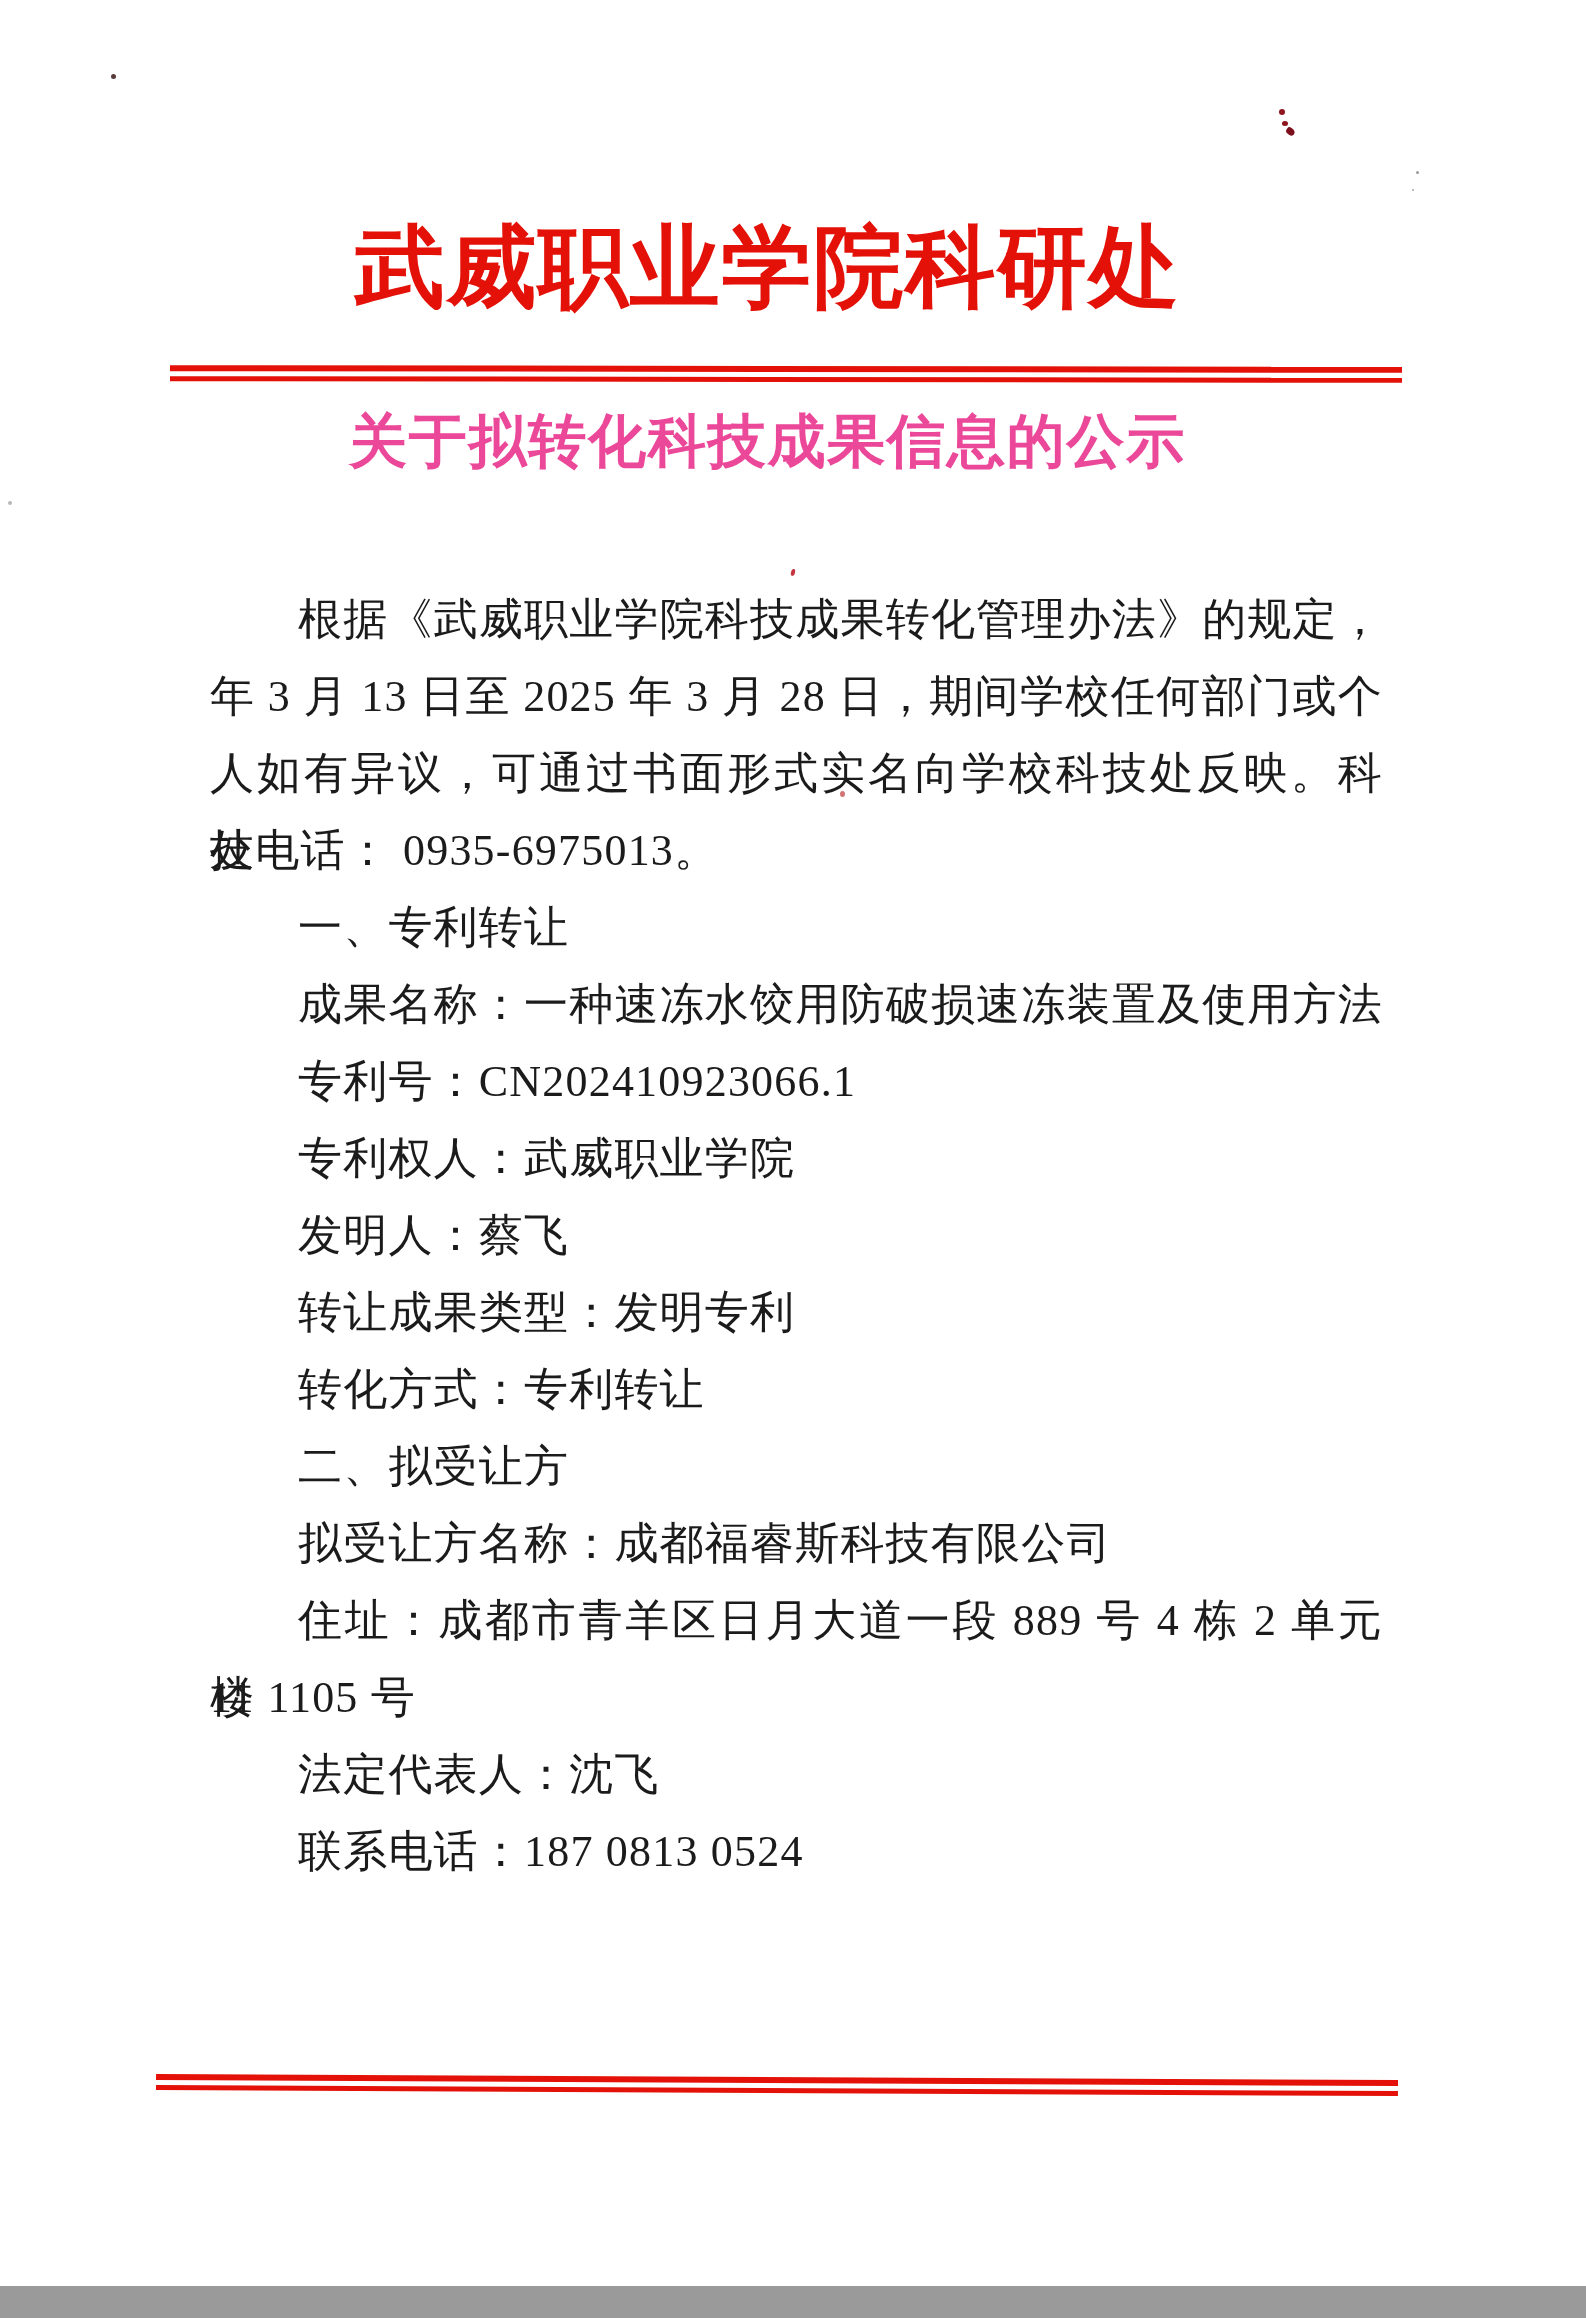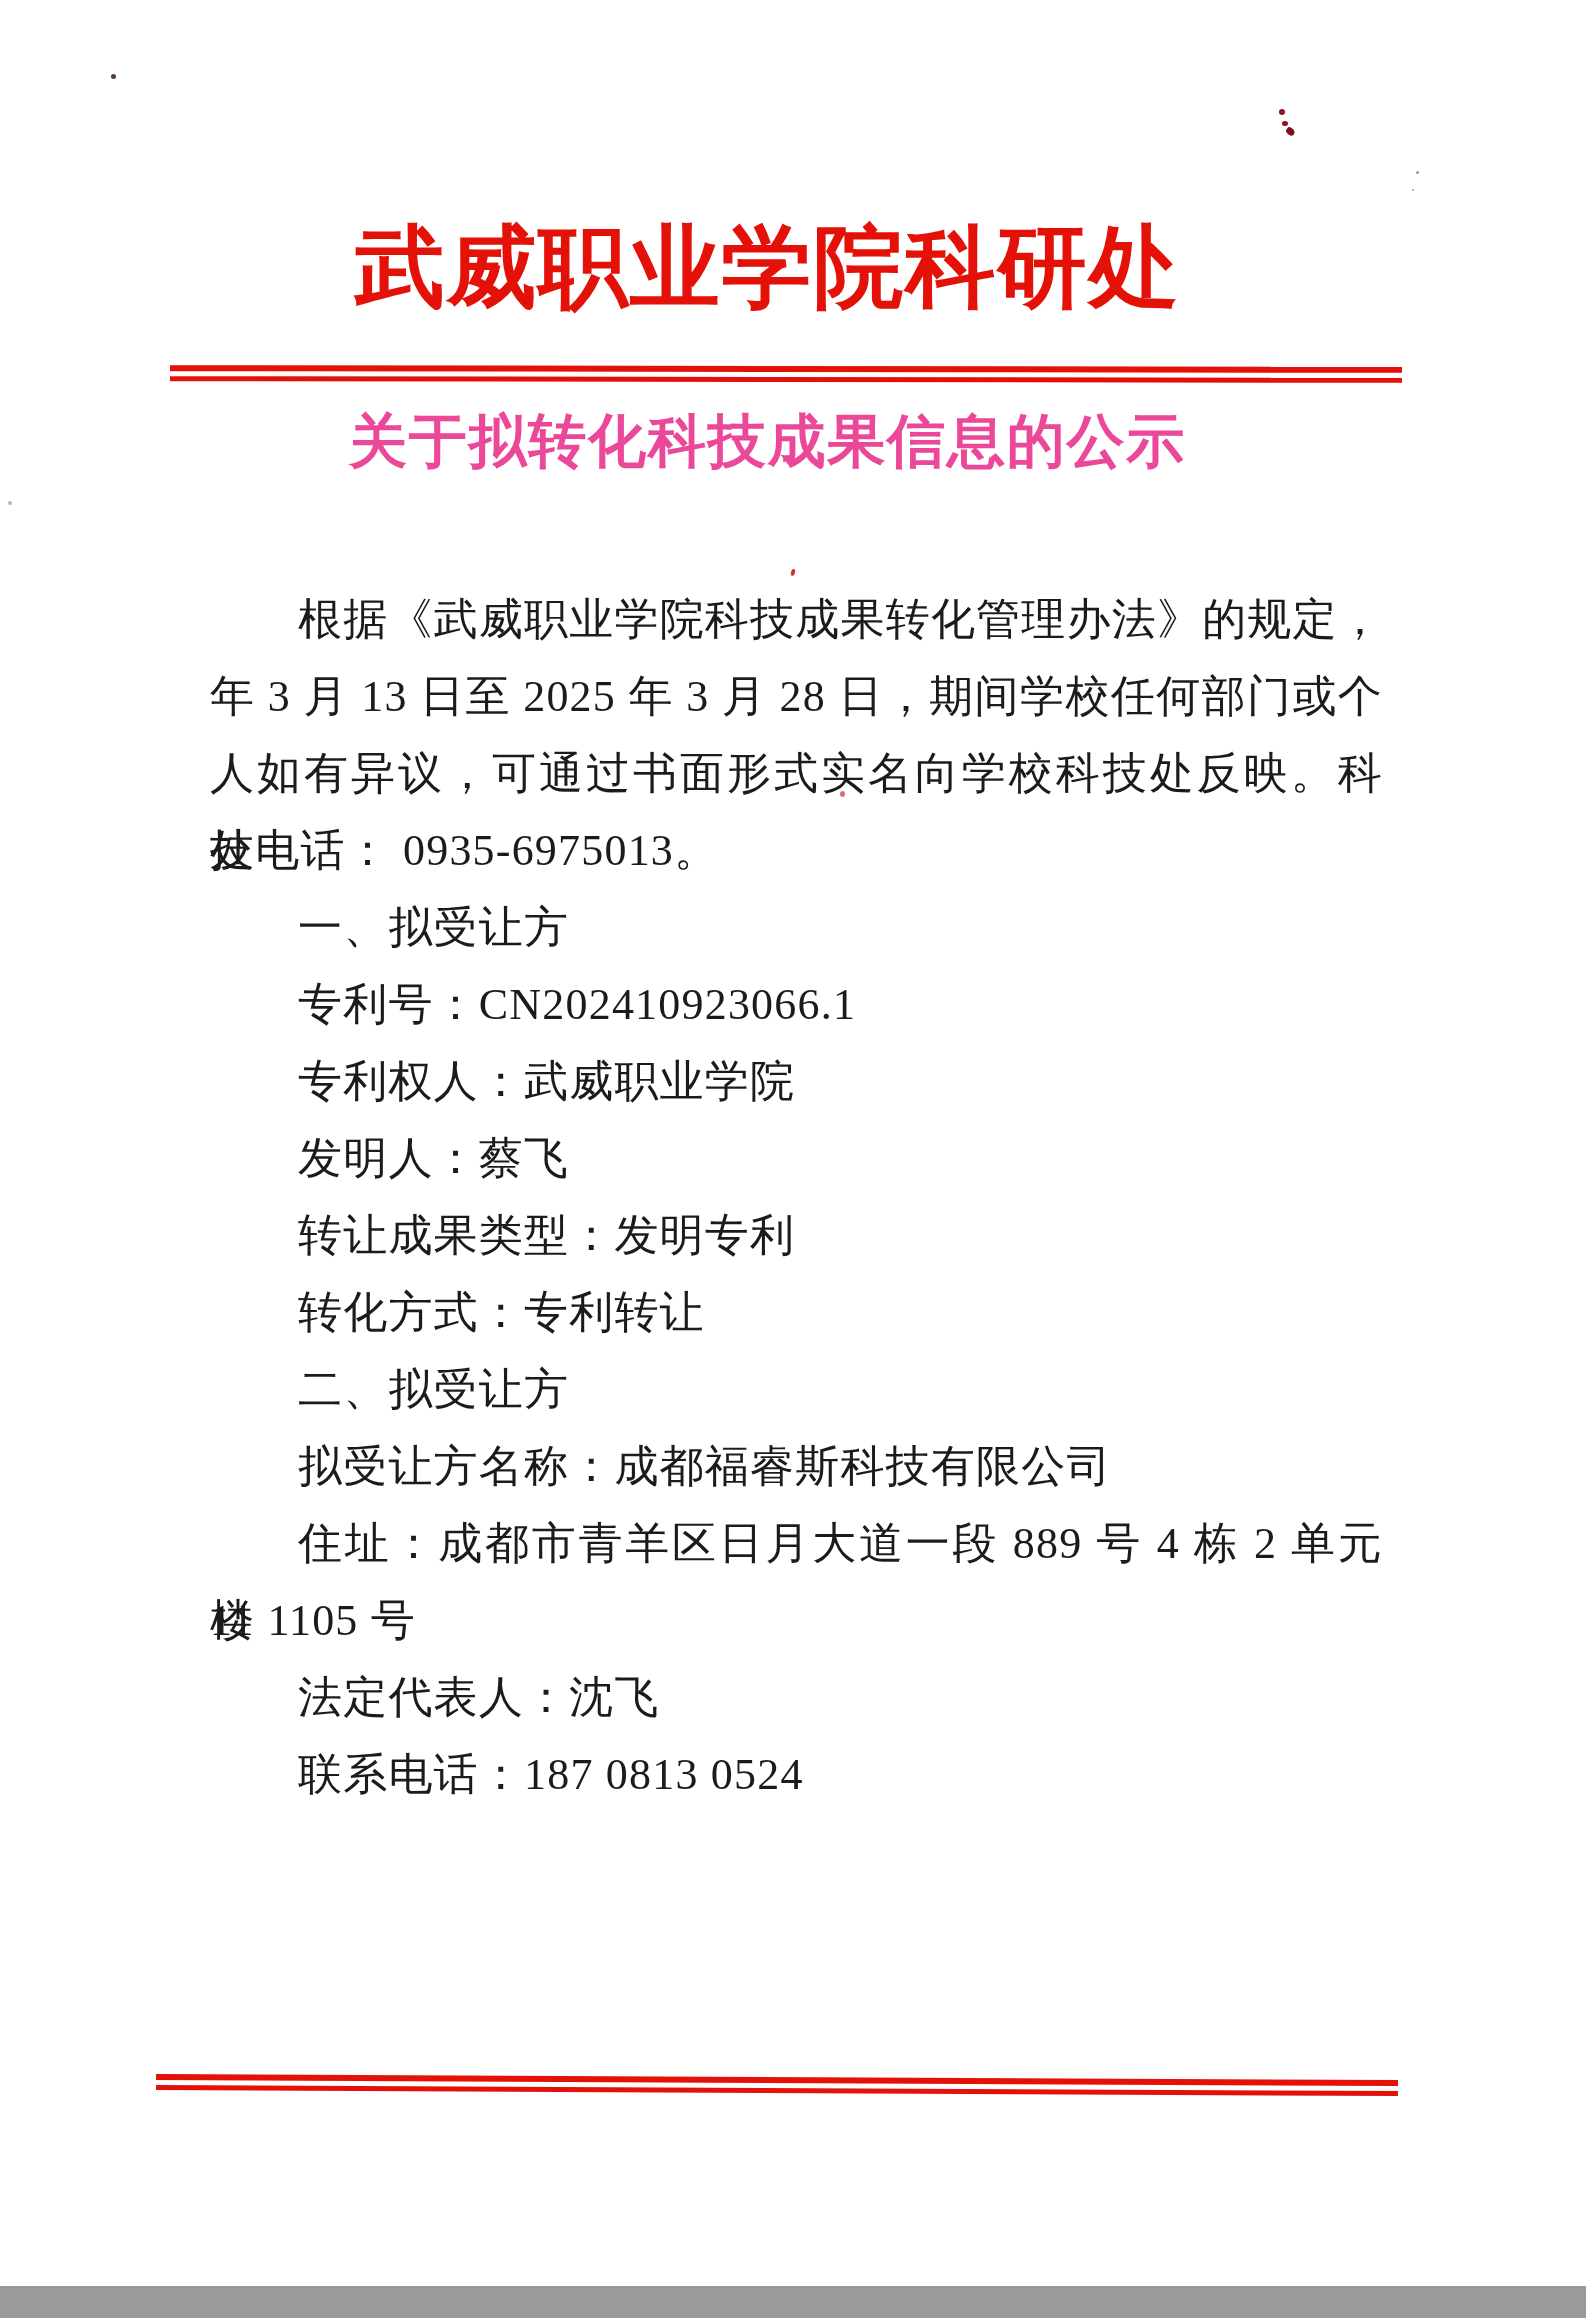--- a/index.html
+++ b/index.html
@@ -87,21 +87,22 @@
 
   <div class="rule rule-top"></div>
 
   <div class="doc-title">关于拟转化科技成果信息的公示</div>
 
   <div class="body-block">
     <div class="ln ind fill">根据《武威职业学院科技成果转化管理办法》的规定，</div>
     <div class="ln fill">年 3 月 13 日至 2025 年 3 月 28 日，期间学校任何部门或个</div>
     <div class="ln fill">人如有异议，可通过书面形式实名向学校科技处反映。科技</div>
     <div class="ln">处电话： 0935-6975013。</div>
-    <div class="ln ind">一、拟受让方</div>
+    <div class="ln ind">一、专利转让</div>
+    <div class="ln ind fill">成果名称：一种速冻水饺用防破损速冻装置及使用方法</div>
     <div class="ln ind">专利号：CN202410923066.1</div>
     <div class="ln ind">专利权人：武威职业学院</div>
     <div class="ln ind">发明人：蔡飞</div>
     <div class="ln ind">转让成果类型：发明专利</div>
     <div class="ln ind">转化方式：专利转让</div>
     <div class="ln ind">二、拟受让方</div>
     <div class="ln ind">拟受让方名称：成都福睿斯科技有限公司</div>
     <div class="ln ind fill">住址：成都市青羊区日月大道一段 889 号 4 栋 2 单元 11</div>
     <div class="ln">楼 1105 号</div>
     <div class="ln ind">法定代表人：沈飞</div>

